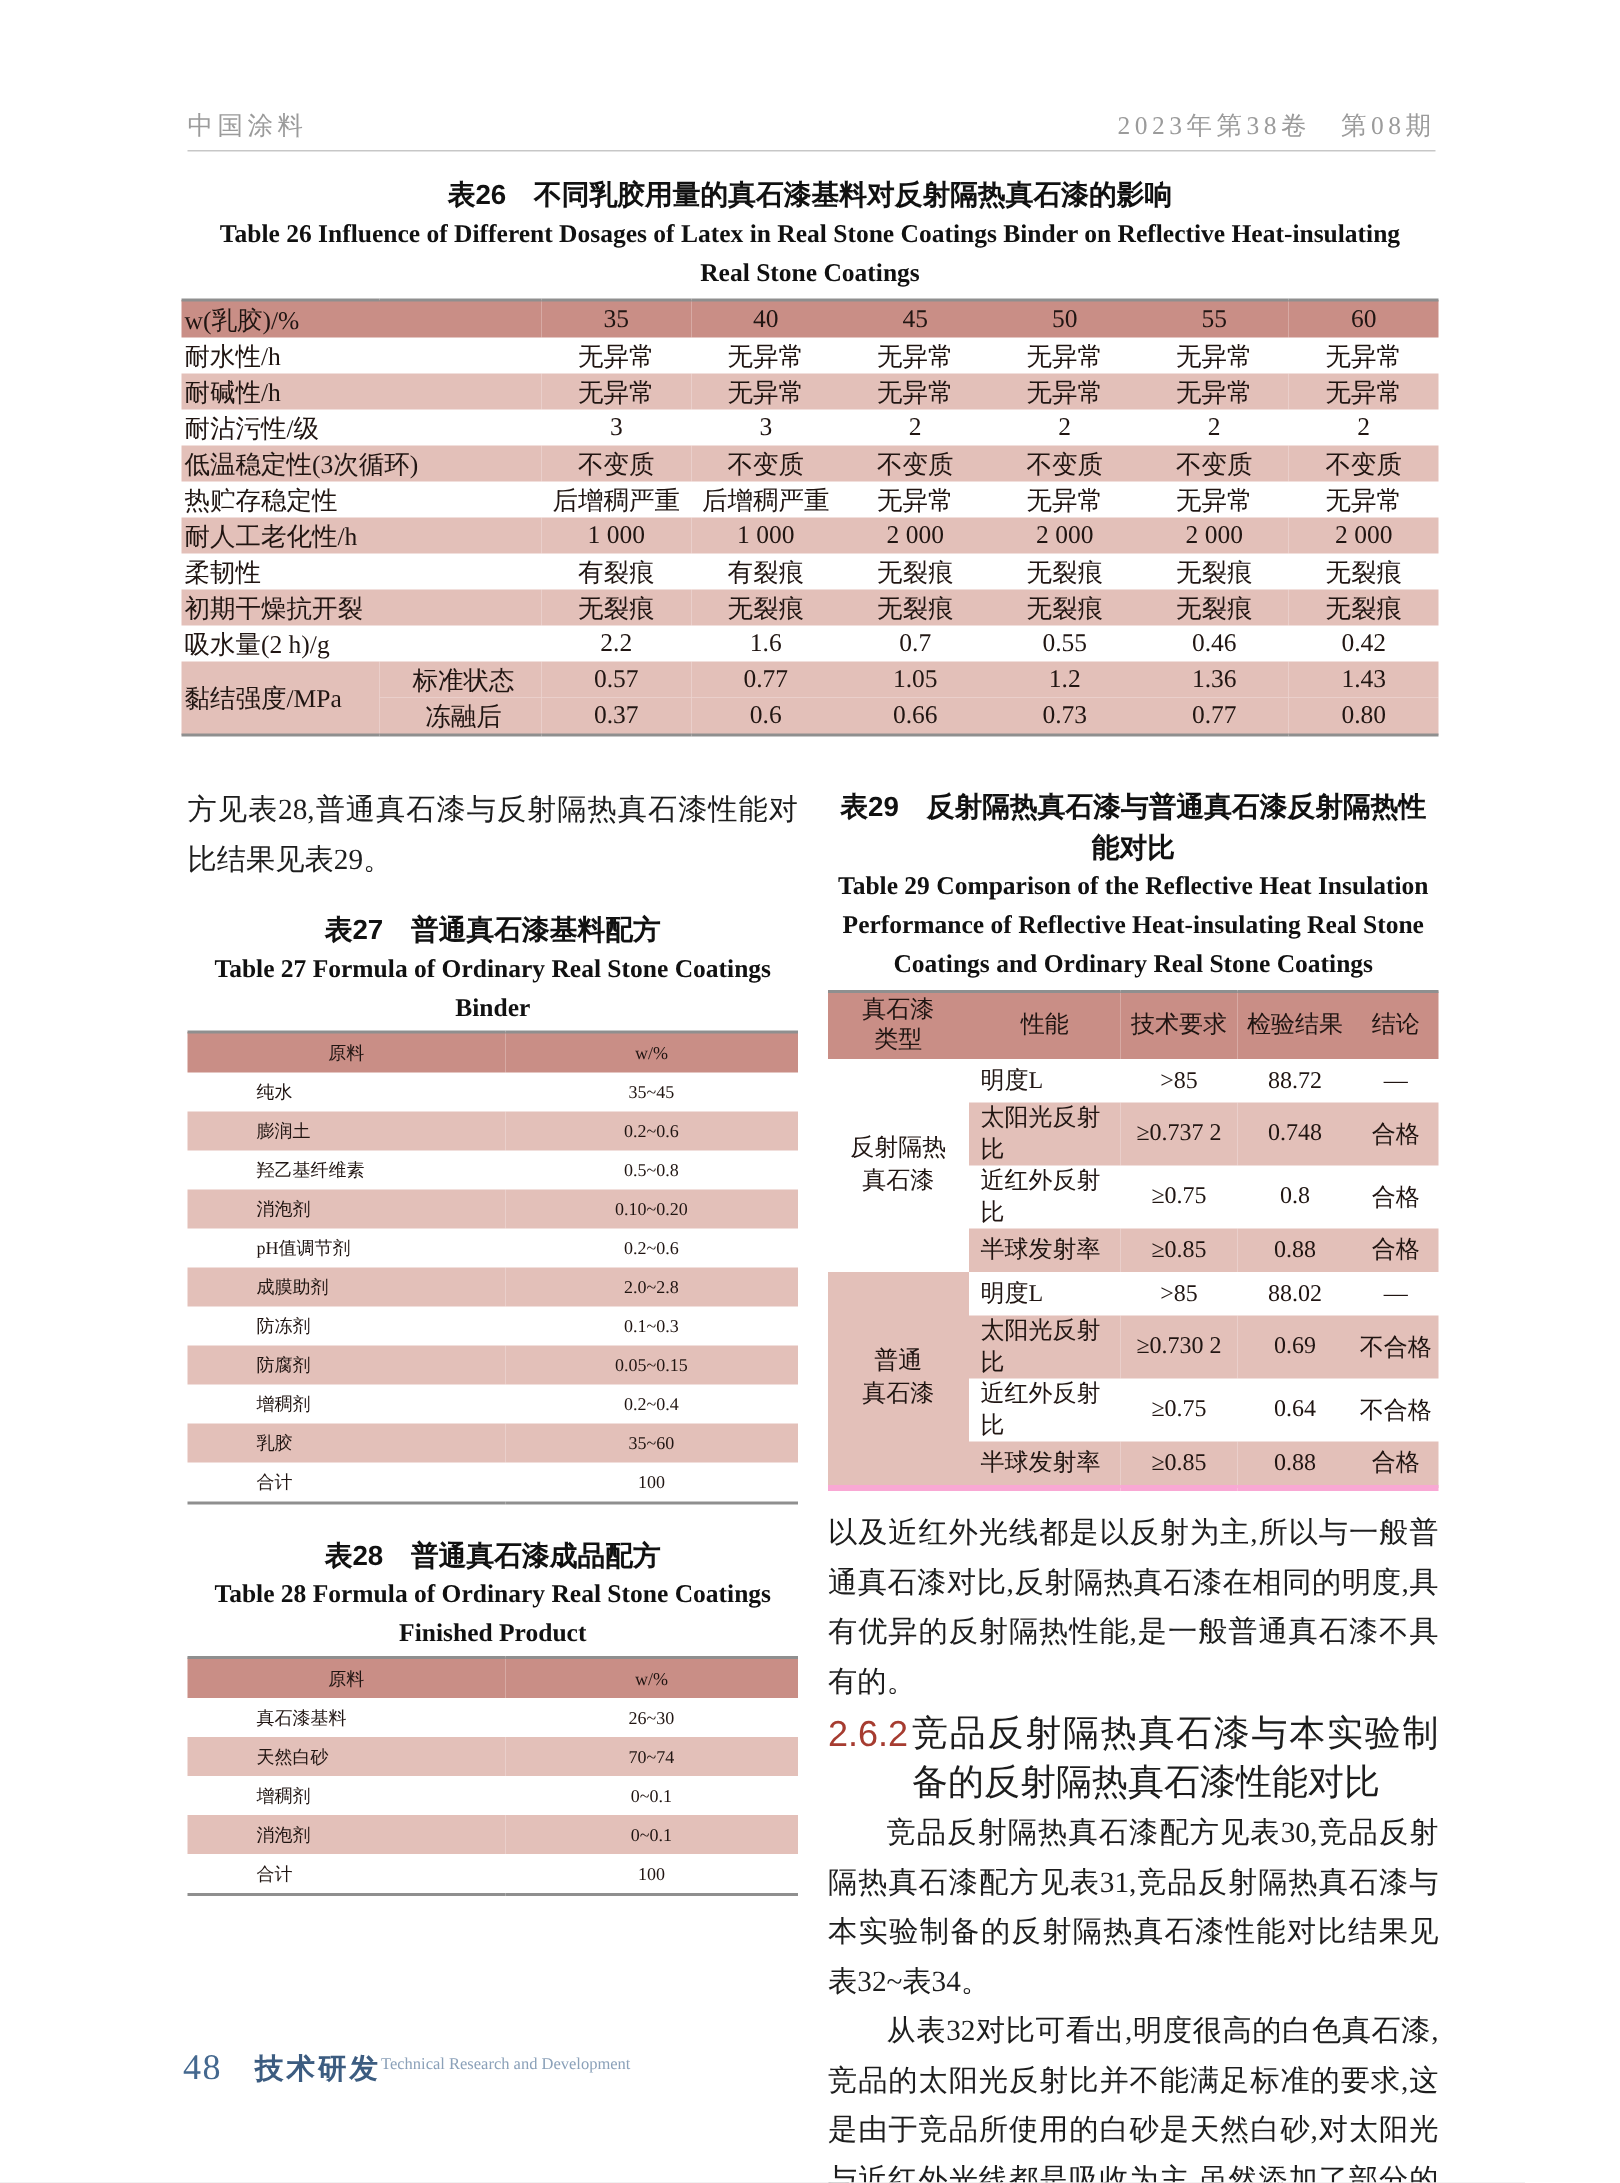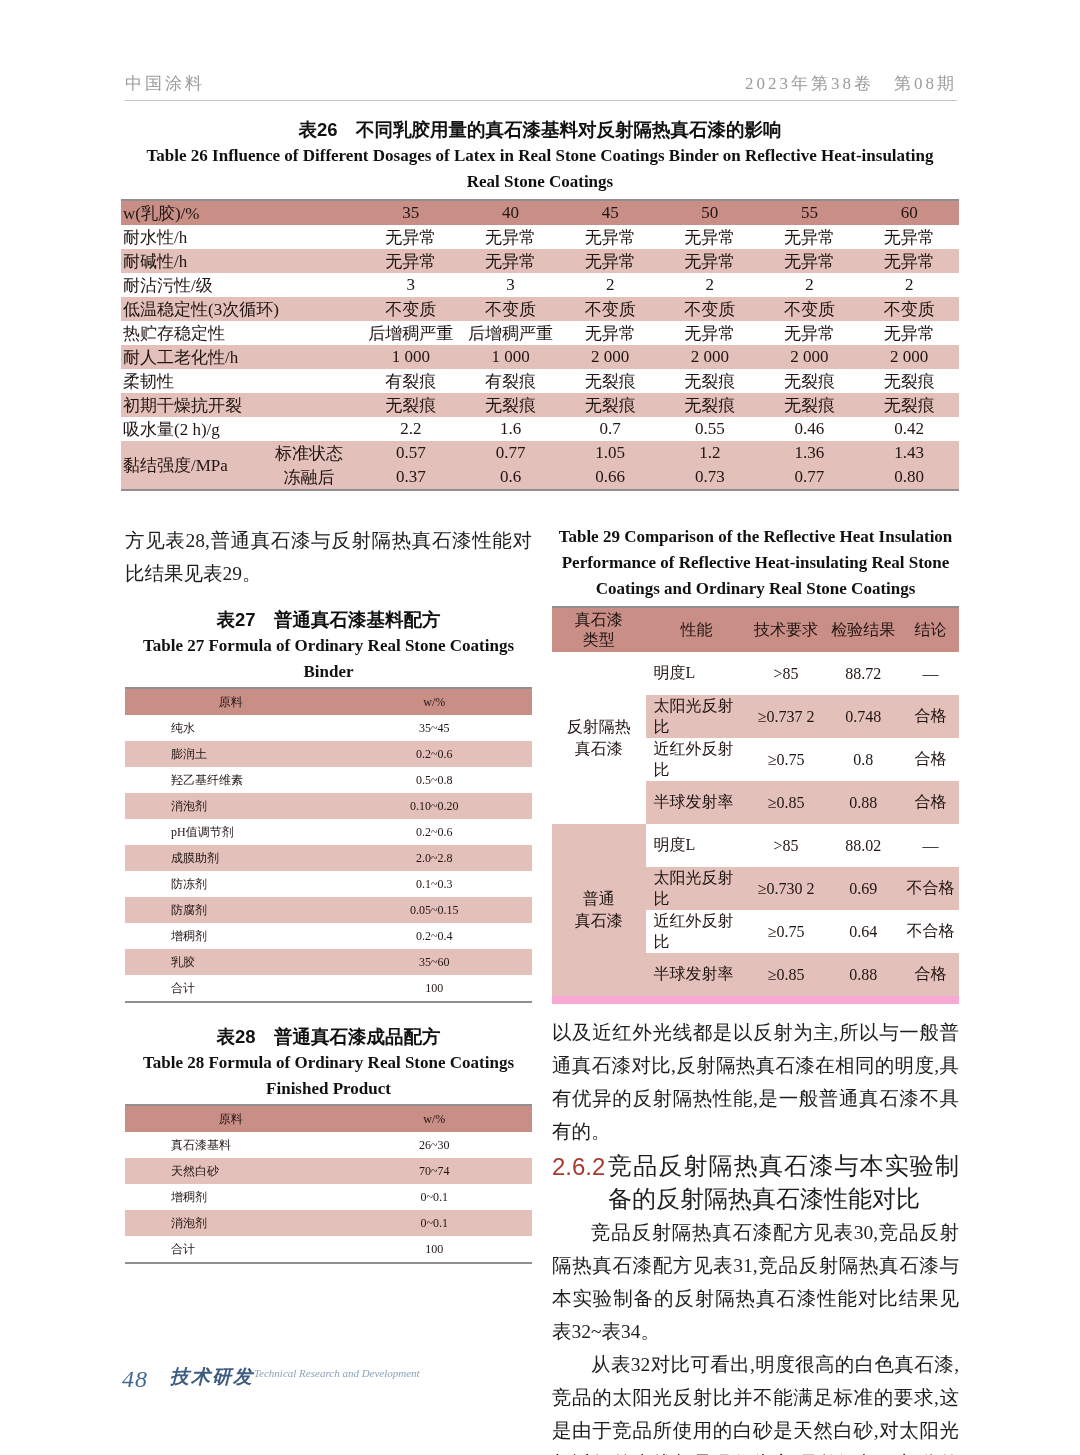--- a/index.html
+++ b/index.html
@@ -59,38 +59,38 @@
   .t-simple td { height:26px; font-size:12px; }
   .t-simple td.ing-label { text-align:left; padding-left:46px; }
 
   .t27-title, .t28-title { margin-top:16px; }
   .t28-title { margin-top:20px; }
   .t27 { margin-top:2px; }
   .t28 { margin-top:2px; }
   .col-left .para.follow { margin-top:18px; }
 
   
-  .t29 { margin-top:4px; border-top:2px solid #8f8f8f; border-bottom:8px solid #f9a8d4; }
-  .t29 td { height:43px; font-size:16px; white-space:pre-line; }
+  .t29 { margin-top:4px; border-top:2px solid #8f8f8f; border-bottom:4px solid #f9a8d4; }
+  .t29 td { height:29px; font-size:16px; white-space:pre-line; }
   .t29 thead td { height:44px; line-height:20px; }
   .t29 td.perf { text-align:left; padding-left:8px; }
   .t29 td.type-label { line-height:22px; }
 
   .col-right .para.follow { margin-top:12px; }
 
   
   .section-heading { display:flex; margin-top:2px; font-size:24px; line-height:33px; }
   .section-num {
     color:var(--accent,#a63c30); flex:0 0 56px;
     font-family:"Liberation Sans","DejaVu Sans",sans-serif;
   }
   .section-title { flex:1; text-align:justify; }
 
   
-  .footer { position:absolute; top:1366px; left:122px; display:flex; align-items:flex-start;font-style:italic; }
+  .footer { position:absolute; top:1366px; left:122px; display:flex; align-items:center; }
   .footer .page-num {
     color:var(--blue,#44688f); font-size:24px; align-self:center;
     margin-right:10px; letter-spacing:1px;
   }
   .footer .bar { width:3px; background:var(--blue,#44688f); margin-right:9px; }
   .footer .labels { display:flex; flex-direction:row; justify-content:center; }
   .footer .cn {
     color:#3c5c80; font-weight:bold; font-size:19px; line-height:22px;
     font-family:"Liberation Sans","DejaVu Sans",sans-serif; letter-spacing:2px;
   }
@@ -342,20 +342,21 @@
             <td class="ing-label">合计</td>
             <td>100</td>
           </tr>
         </tbody>
     </table>
 
   </div>
 
   <div class="col-right">
     <div>
+      <div class="tbl-title-cn">表29　反射隔热真石漆与普通真石漆反射隔热性能对比</div>
       <div class="tbl-title-en">Table 29   Comparison of the Reflective Heat Insulation
 Performance of Reflective Heat-insulating Real Stone
 Coatings and Ordinary Real Stone Coatings</div>
     </div>
     <table class="t29">
       <colgroup>
         <col style="width:23%">
           <col style="width:25%">
           <col style="width:19%">
         <col style="width:19%">

